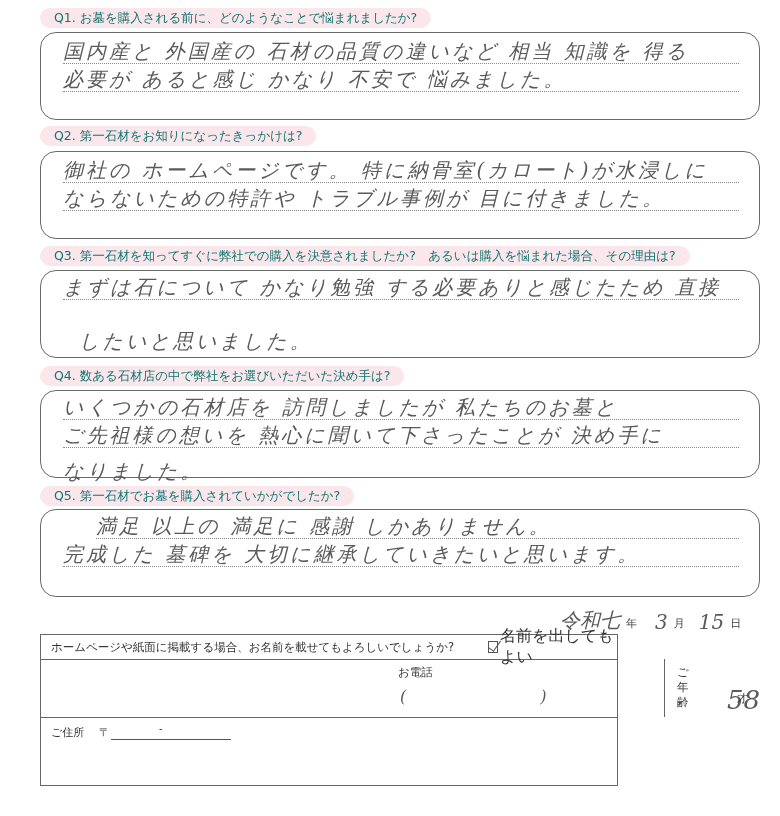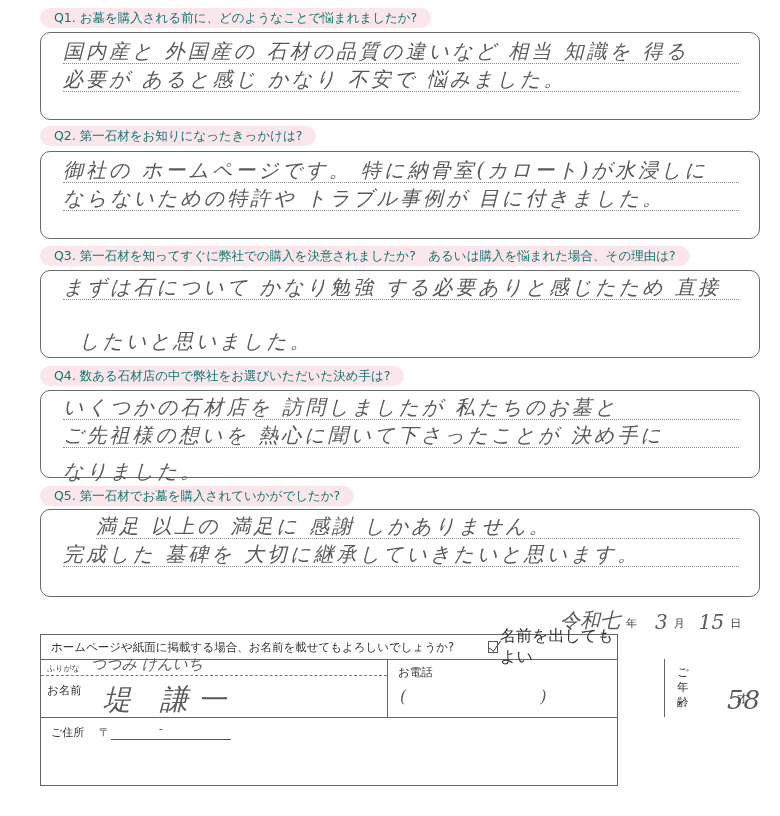--- a/index.html
+++ b/index.html
@@ -7,21 +7,21 @@
       width: 780px; height: 816px; background: #ffffff; position: relative; overflow: hidden;
       font-family: "DejaVu Sans", "Liberation Sans", sans-serif; color: #333;
     }
     .q-label {
       position: absolute; left: 40px; height: 20px; line-height: 20px;
       background: #fbe6ec; border-radius: 10px; padding: 0 14px 0 14px;
       font-size: 12.5px; color: #0f766e; white-space: nowrap;
     }
     .answer-box {
       position: absolute; left: 40px; width: 718px;
-      border: 1.3px solid #6a6a6a; border-radius: 10px; background: #fff;
+      border: 1.3px solid #6a6a6a; border-radius: 16px; background: #fff;
     }
     .answer-line {
       position: absolute; left: 22px; right: 20px;
       border-bottom: 1.3px dotted #8a8a8a;
       font-family: "DejaVu Serif", "Liberation Serif", serif;
       font-size: 20px; letter-spacing: 3px; color: #5a5a5a;
       white-space: nowrap; overflow: visible; line-height: 24px; height: 24px;
       font-style: italic;
     }
     .answer-line.noline { border-bottom: none; }
@@ -111,27 +111,20 @@
 <div class="info-table">
   <div class="row1">
     <span class="consent-q">ホームページや紙面に掲載する場合、お名前を載せてもよろしいでしょうか?</span>
     <span class="check-opt" style="margin-left:34px;">
       <span class="cbox checked"></span>
       <span>名前を出してもよい</span>
     </span>
   </div>
 
   <div class="row2">
-    <div class="cell-name">
-      <span class="small-label" style="left:6px; top:4px;">ふりがな</span>
-      <span class="hw" style="position:absolute; left:50px; top:-4px; font-size:15px;">つつみ けんいち</span>
-      <div class="furigana-line"></div>
-      <span class="label" style="left:6px; top:24px;">お名前</span>
-      <span class="hw" style="position:absolute; left:62px; top:22px; font-size:28px; letter-spacing:10px;">堤 謙一</span>
-    </div>
     <div class="cell-phone">
       <span class="label" style="left:10px; top:6px;">お電話</span>
       <span class="hw" style="position:absolute; left:12px; top:28px; font-size:16px; letter-spacing:14px;">(　　　　)</span>
     </div>
     <div class="cell-age">
       <span class="label" style="left:12px; top:6px;">ご年齢</span>
       <span class="hw" style="position:absolute; left:26px; top:26px; font-size:26px;margin-left:36px;">58</span>
       <span class="label" style="left:72px; top:32px; font-size:11px;">才</span>
     </div>
   </div>

